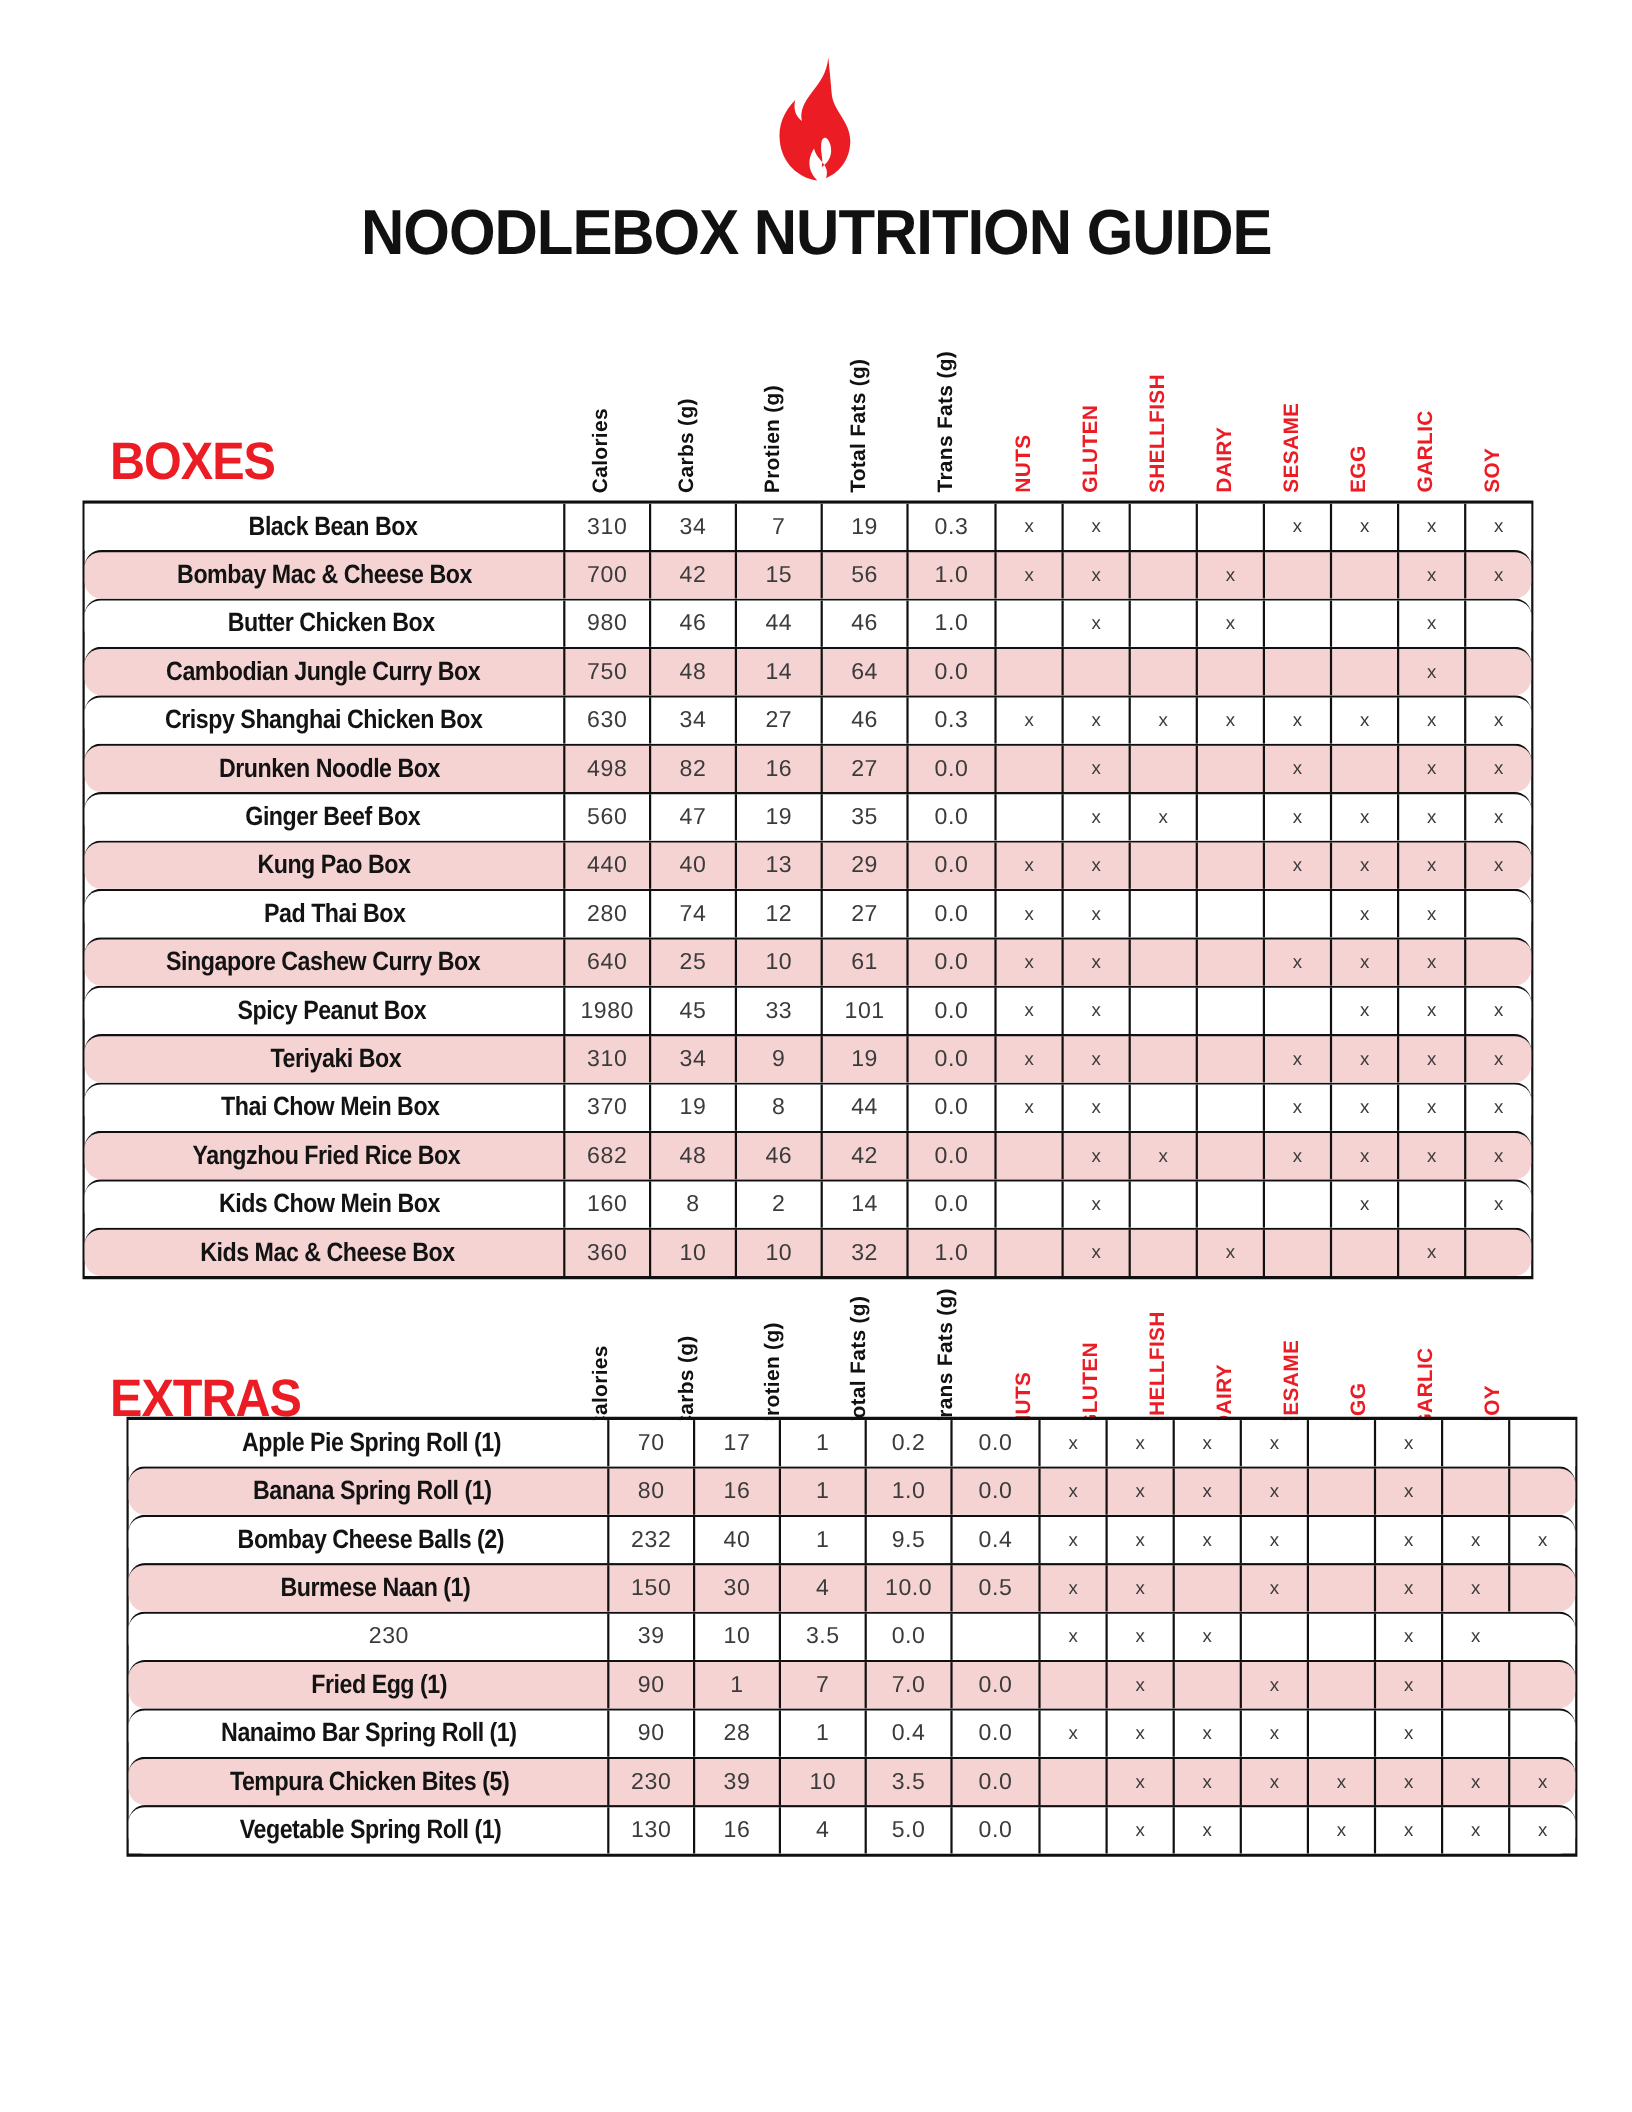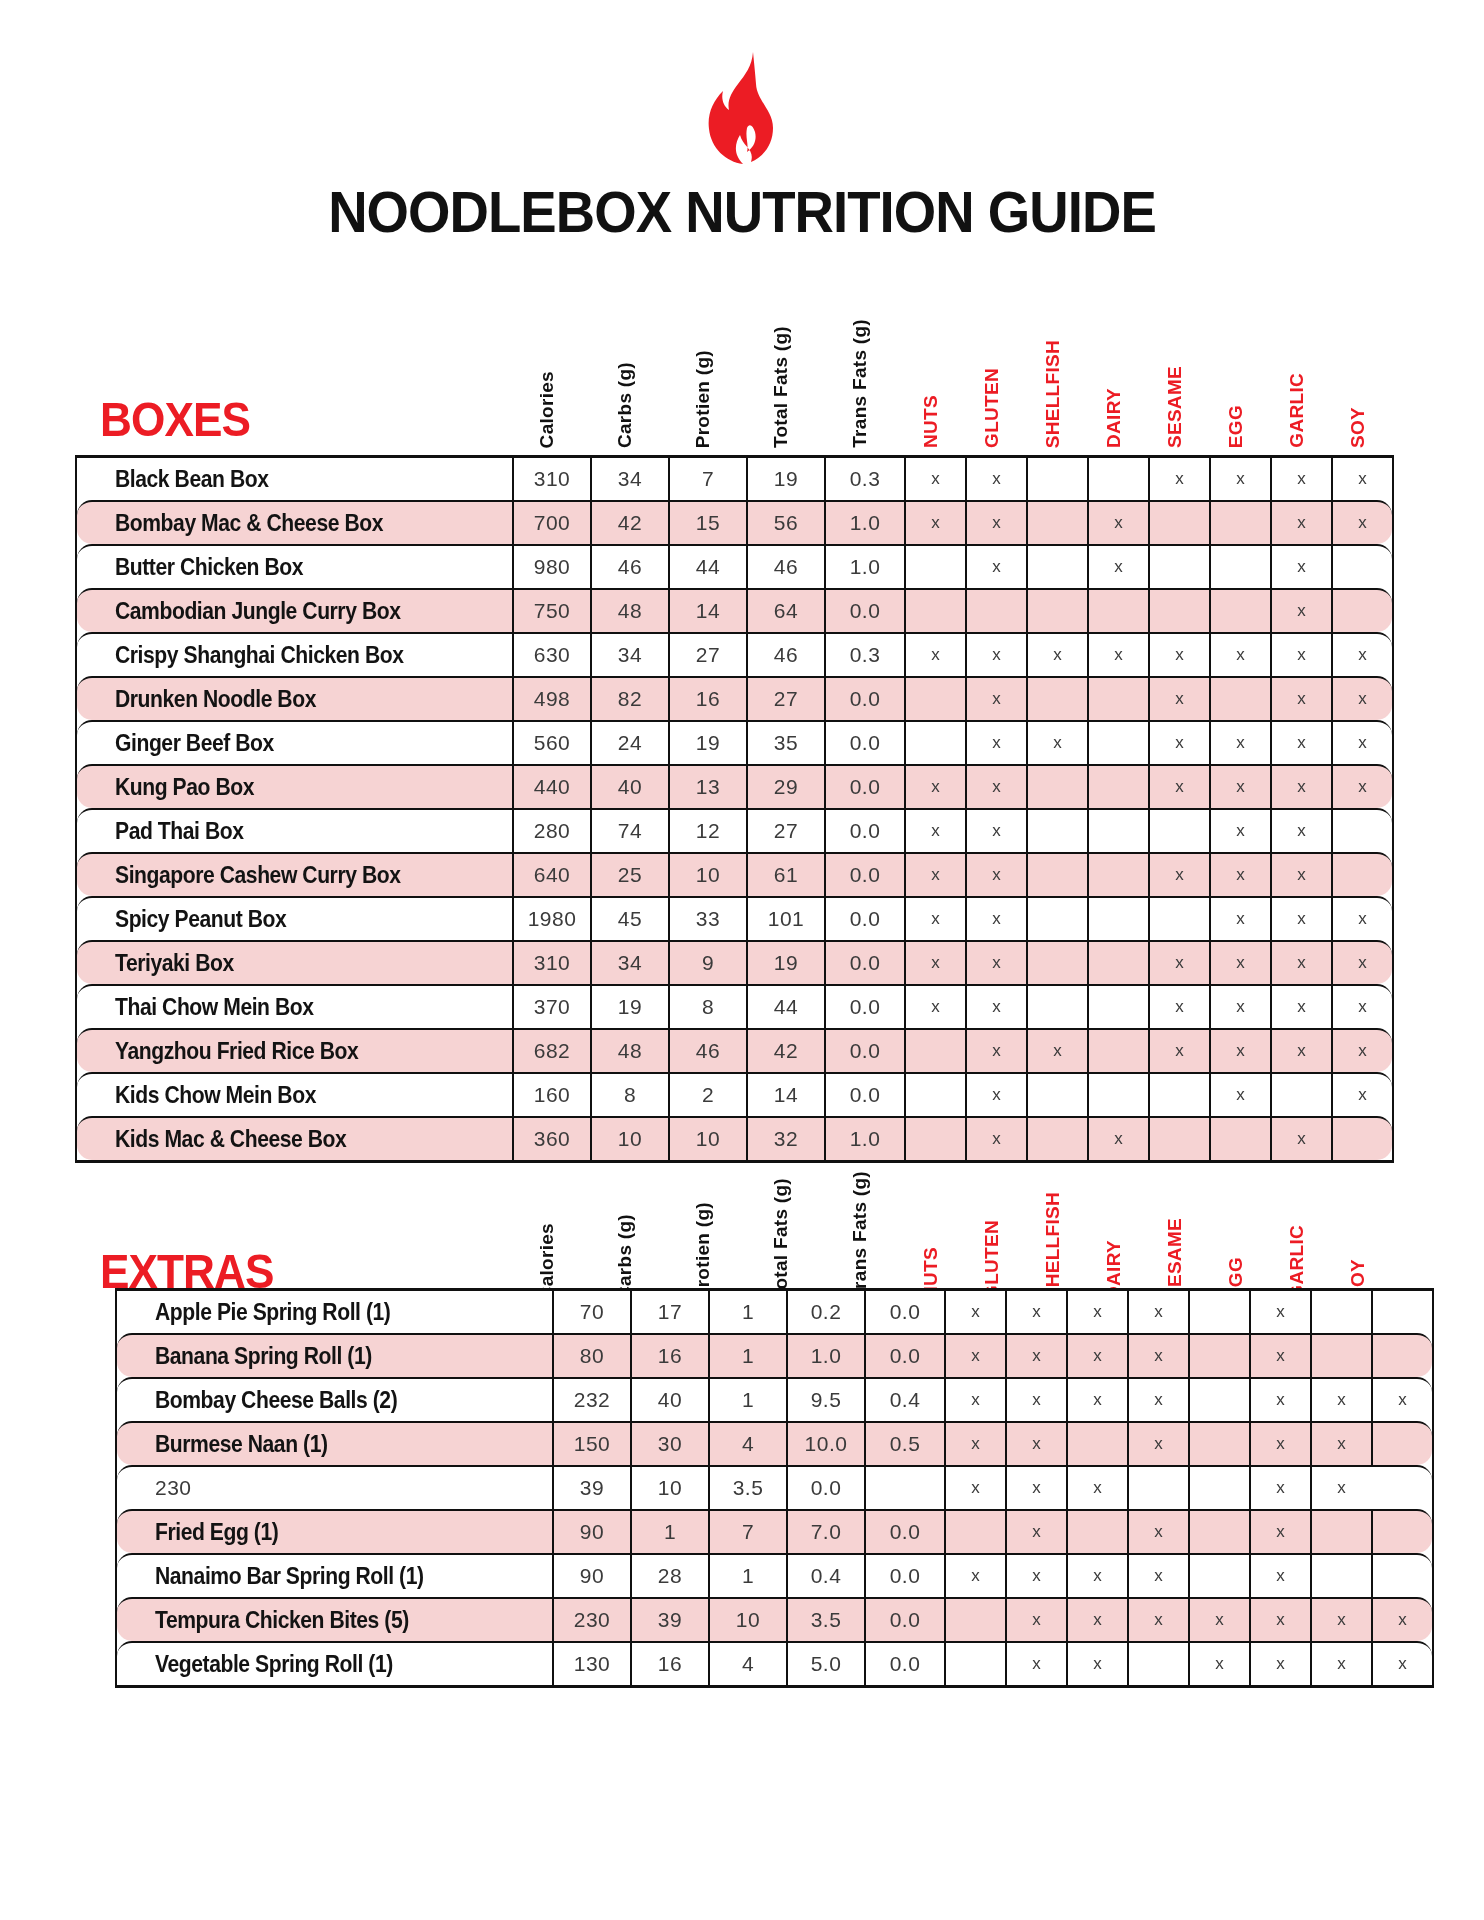--- a/index.html
+++ b/index.html
@@ -78,21 +78,21 @@
   }
   .nrow + .nrow { border-top: 2px solid #101010; border-radius: 15px; }
   .nrow.pink { background: var(--pink, #F6D3D3); }
   .cell {
     display: flex;
     align-items: center;
     justify-content: center;
     border-left: 2px solid #101010;
     overflow: hidden;
   }
-  .cell:first-child { border-left: none; justify-content: flex-start; padding-left: 38px; }
+  .cell:first-child { border-left: none; justify-content: center; padding-left: 38px; }
   .item-name {
     font-weight: 700;
     font-size: 24px;
     color: #131313;
     letter-spacing: -0.5px;
     transform: scaleX(0.88);
     transform-origin: left center;
     white-space: nowrap;
   }
   .value {
@@ -371,21 +371,21 @@
         </div>
       </div>
       <div class="nrow">
         <div class="cell">
           <span class="item-name">Ginger Beef Box</span>
         </div>
         <div class="cell">
           <span class="value">560</span>
         </div>
         <div class="cell">
-          <span class="value">24</span>
+          <span class="value">47</span>
         </div>
         <div class="cell">
           <span class="value">19</span>
         </div>
         <div class="cell">
           <span class="value">35</span>
         </div>
         <div class="cell">
           <span class="value">0.0</span>
         </div>

